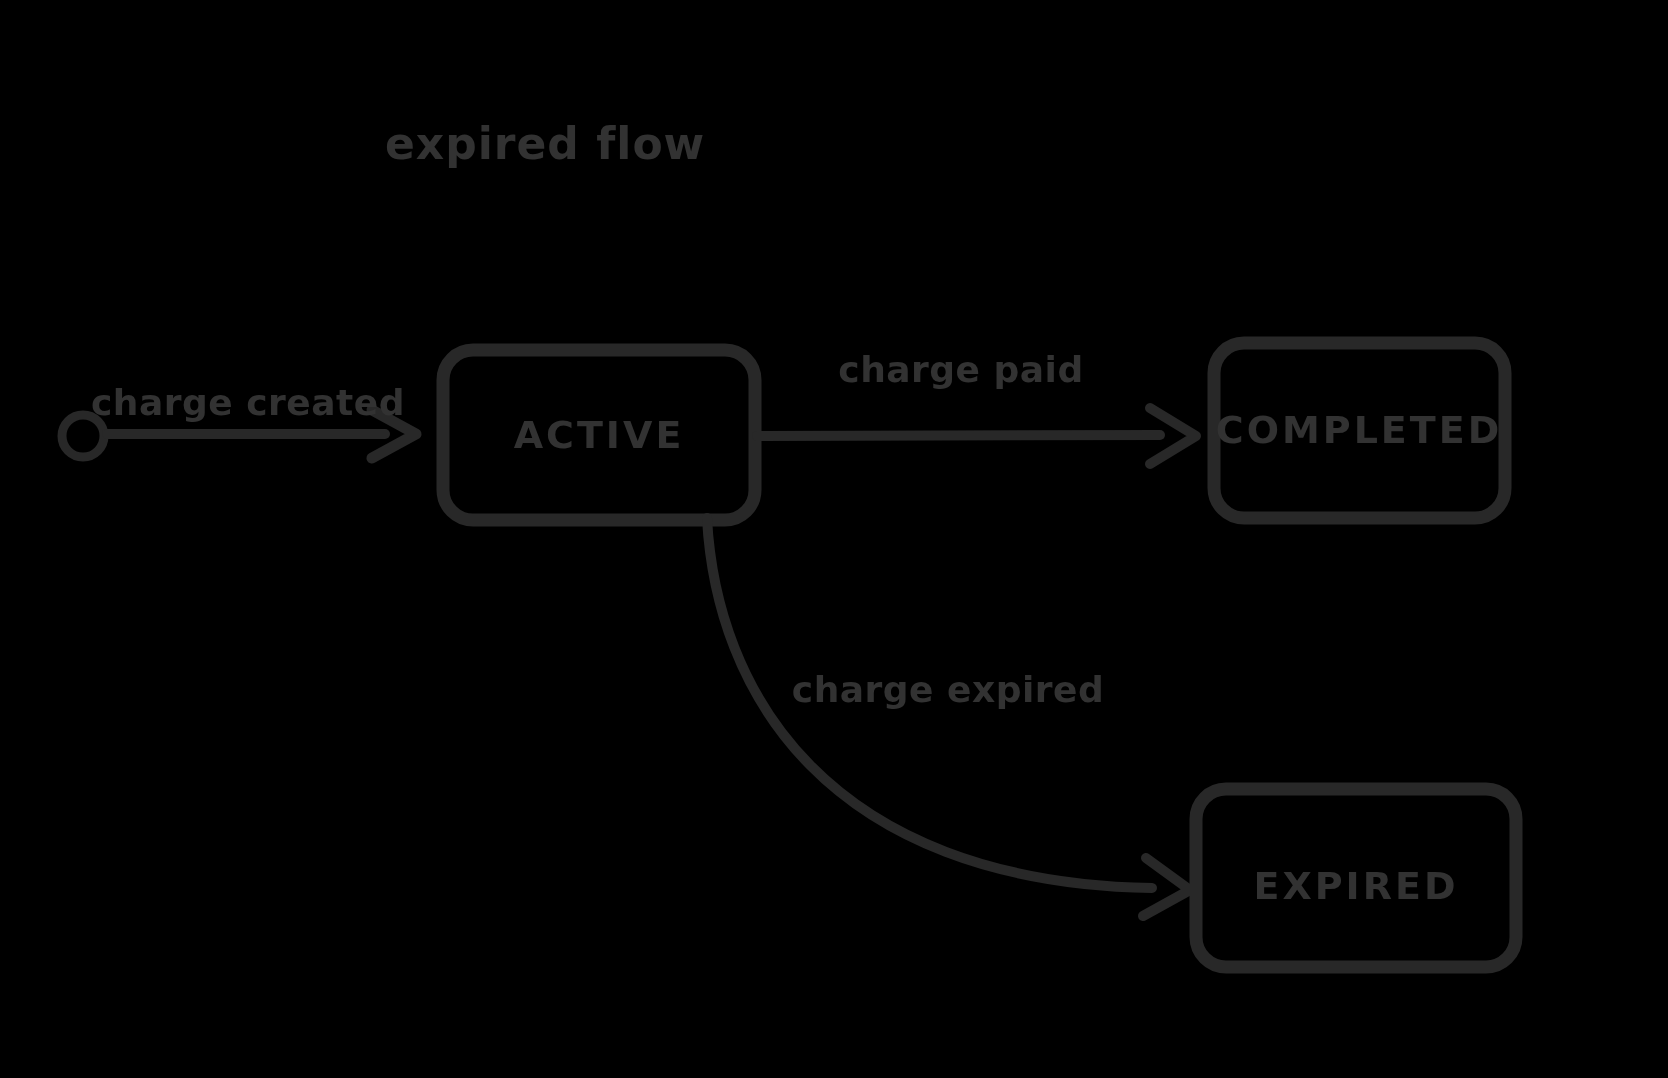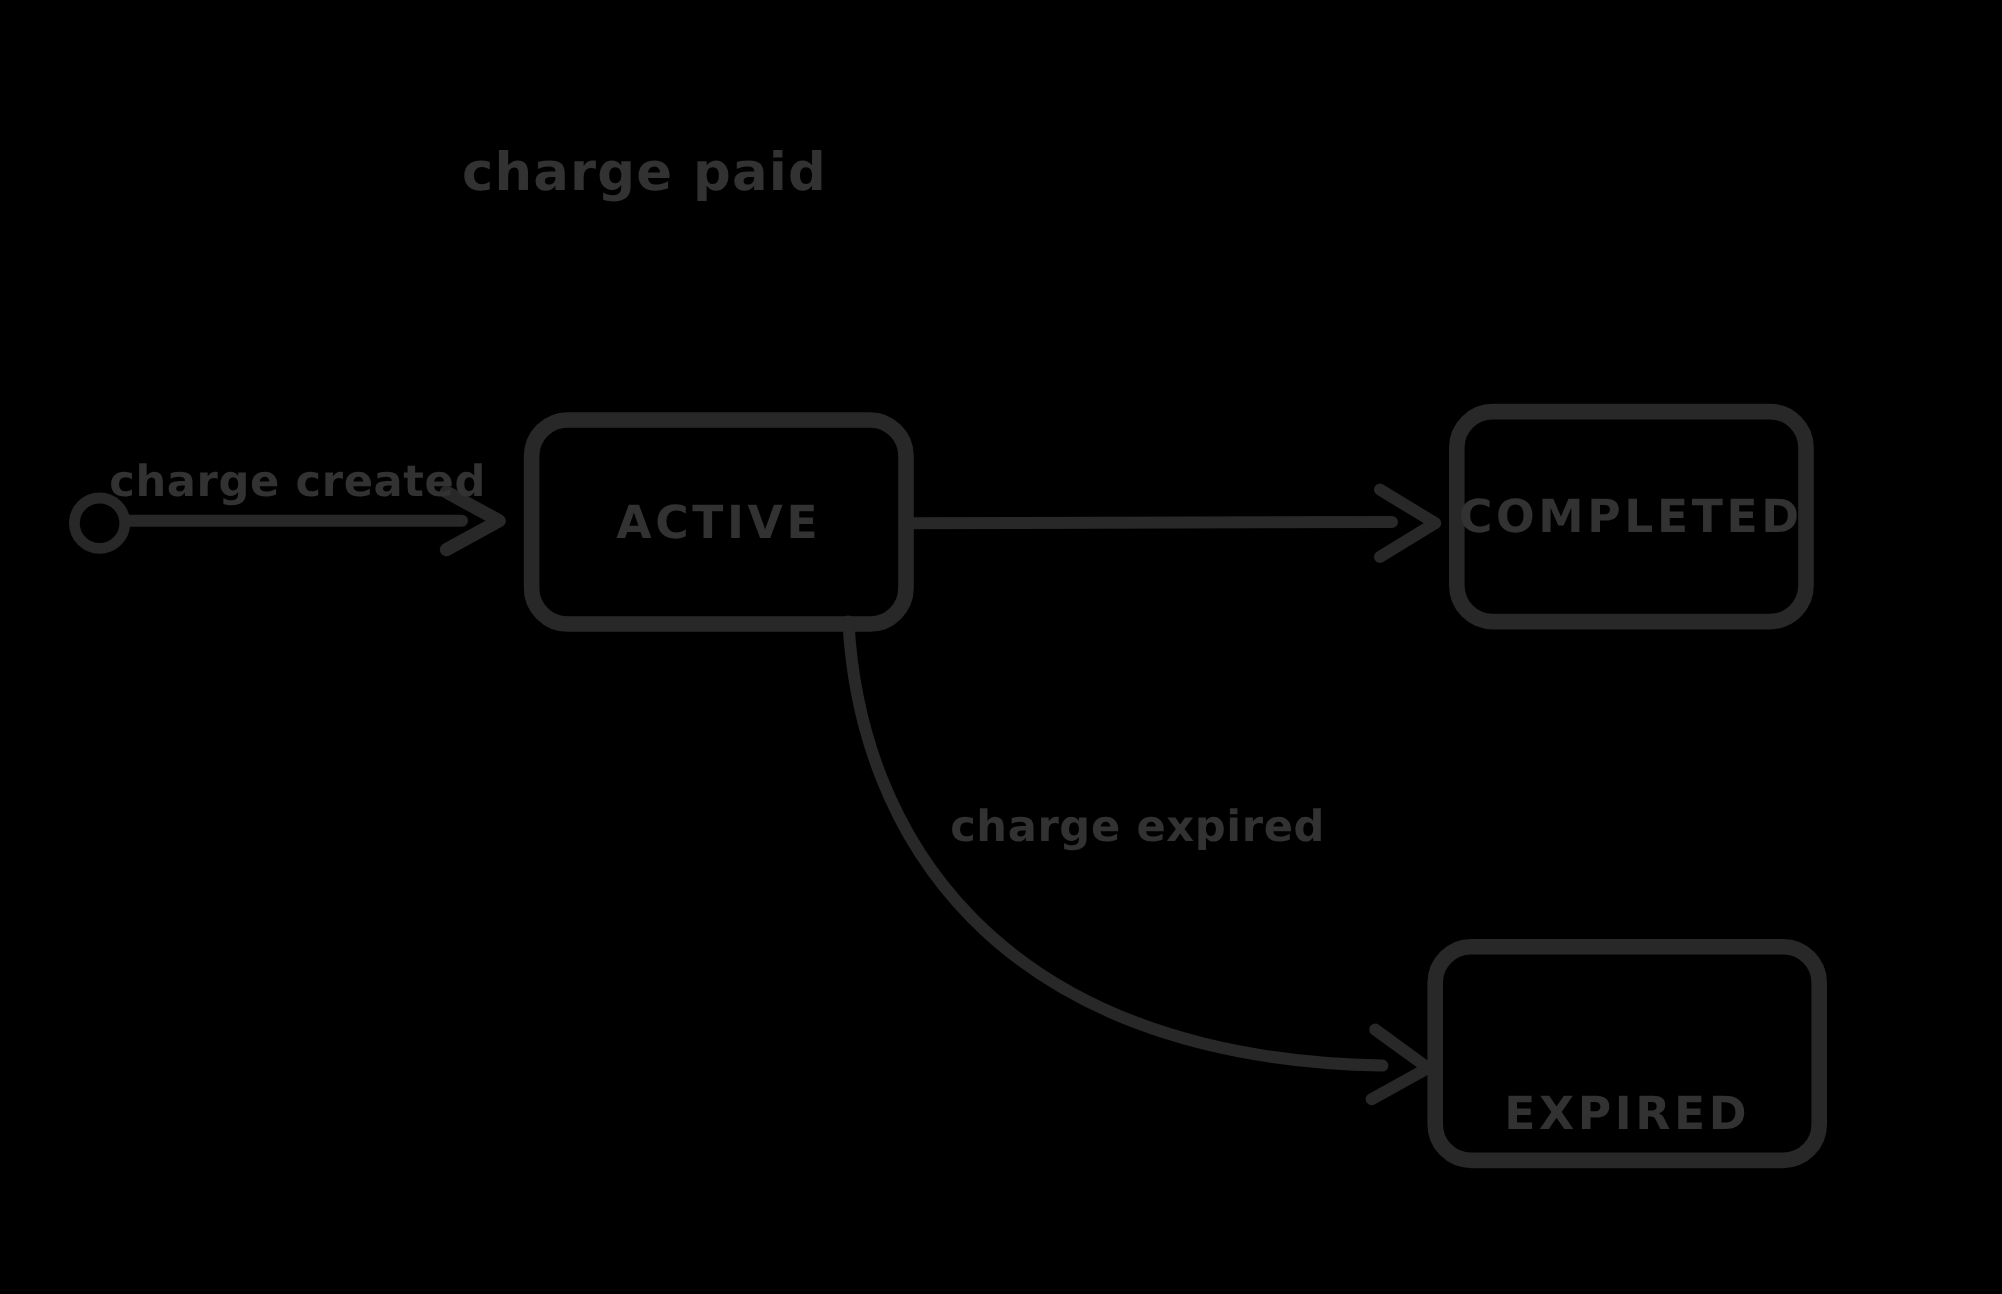--- a/index.html
+++ b/index.html
@@ -51,21 +51,21 @@
     transform: translate(-50%, -50%);
     font-size: 38px;
     letter-spacing: 3px;
     color: var(--label);
   }
   .lbl-created  { left: 248px;  top: 358px; margin-top: 44px; }
   .lbl-paid     { left: 961px;  top: 369px; }
   .lbl-expired  { left: 948px;  top: 689px; }
   .lbl-active    { left: 599px;  top: 435px; }
   .lbl-completed { left: 1359px; top: 430px; text-align: center; }
-  .lbl-expired-state { left: 1356px; top: 928px; text-align: right; }
+  .lbl-expired-state { left: 1356px; top: 886px; text-align: right; }
 </style>
 </head>
 <body>
 
 <div class="canvas">
 
   <svg class="shapes" viewBox="0 0 1668 1078">
 
     <circle class="ink" cx="83" cy="436" r="21" stroke-width="9"></circle>
 
@@ -84,24 +84,25 @@
     <rect class="ink" x="1214" y="343" width="291" height="175" rx="30" stroke-width="13"></rect>
 
     <g>
       <path class="ink" stroke-width="10" d="M 707 518 C 716 690, 825 882, 1152 888"></path>
       <path class="ink" stroke-width="10" d="M 1146 858 L 1190 890 L 1143 916"></path>
     </g>
 
     <rect class="ink" x="1196" y="789" width="320" height="178" rx="30" stroke-width="13"></rect>
   </svg>
 
-  <div class="txt diagram-title">charge paid</div>
+  <div class="txt diagram-title">expired flow</div>
 
   <div class="txt edge-label lbl-created">charge created</div>
 
+  <div class="txt edge-label lbl-paid">charge paid</div>
 
   <div class="txt state-label lbl-active">ACTIVE</div>
 
   <div class="txt edge-label lbl-expired">charge expired</div>
 
   <div class="txt state-label lbl-completed">COMPLETED</div>
 
   <div class="txt state-label lbl-expired-state">EXPIRED</div>
 
 </div>

